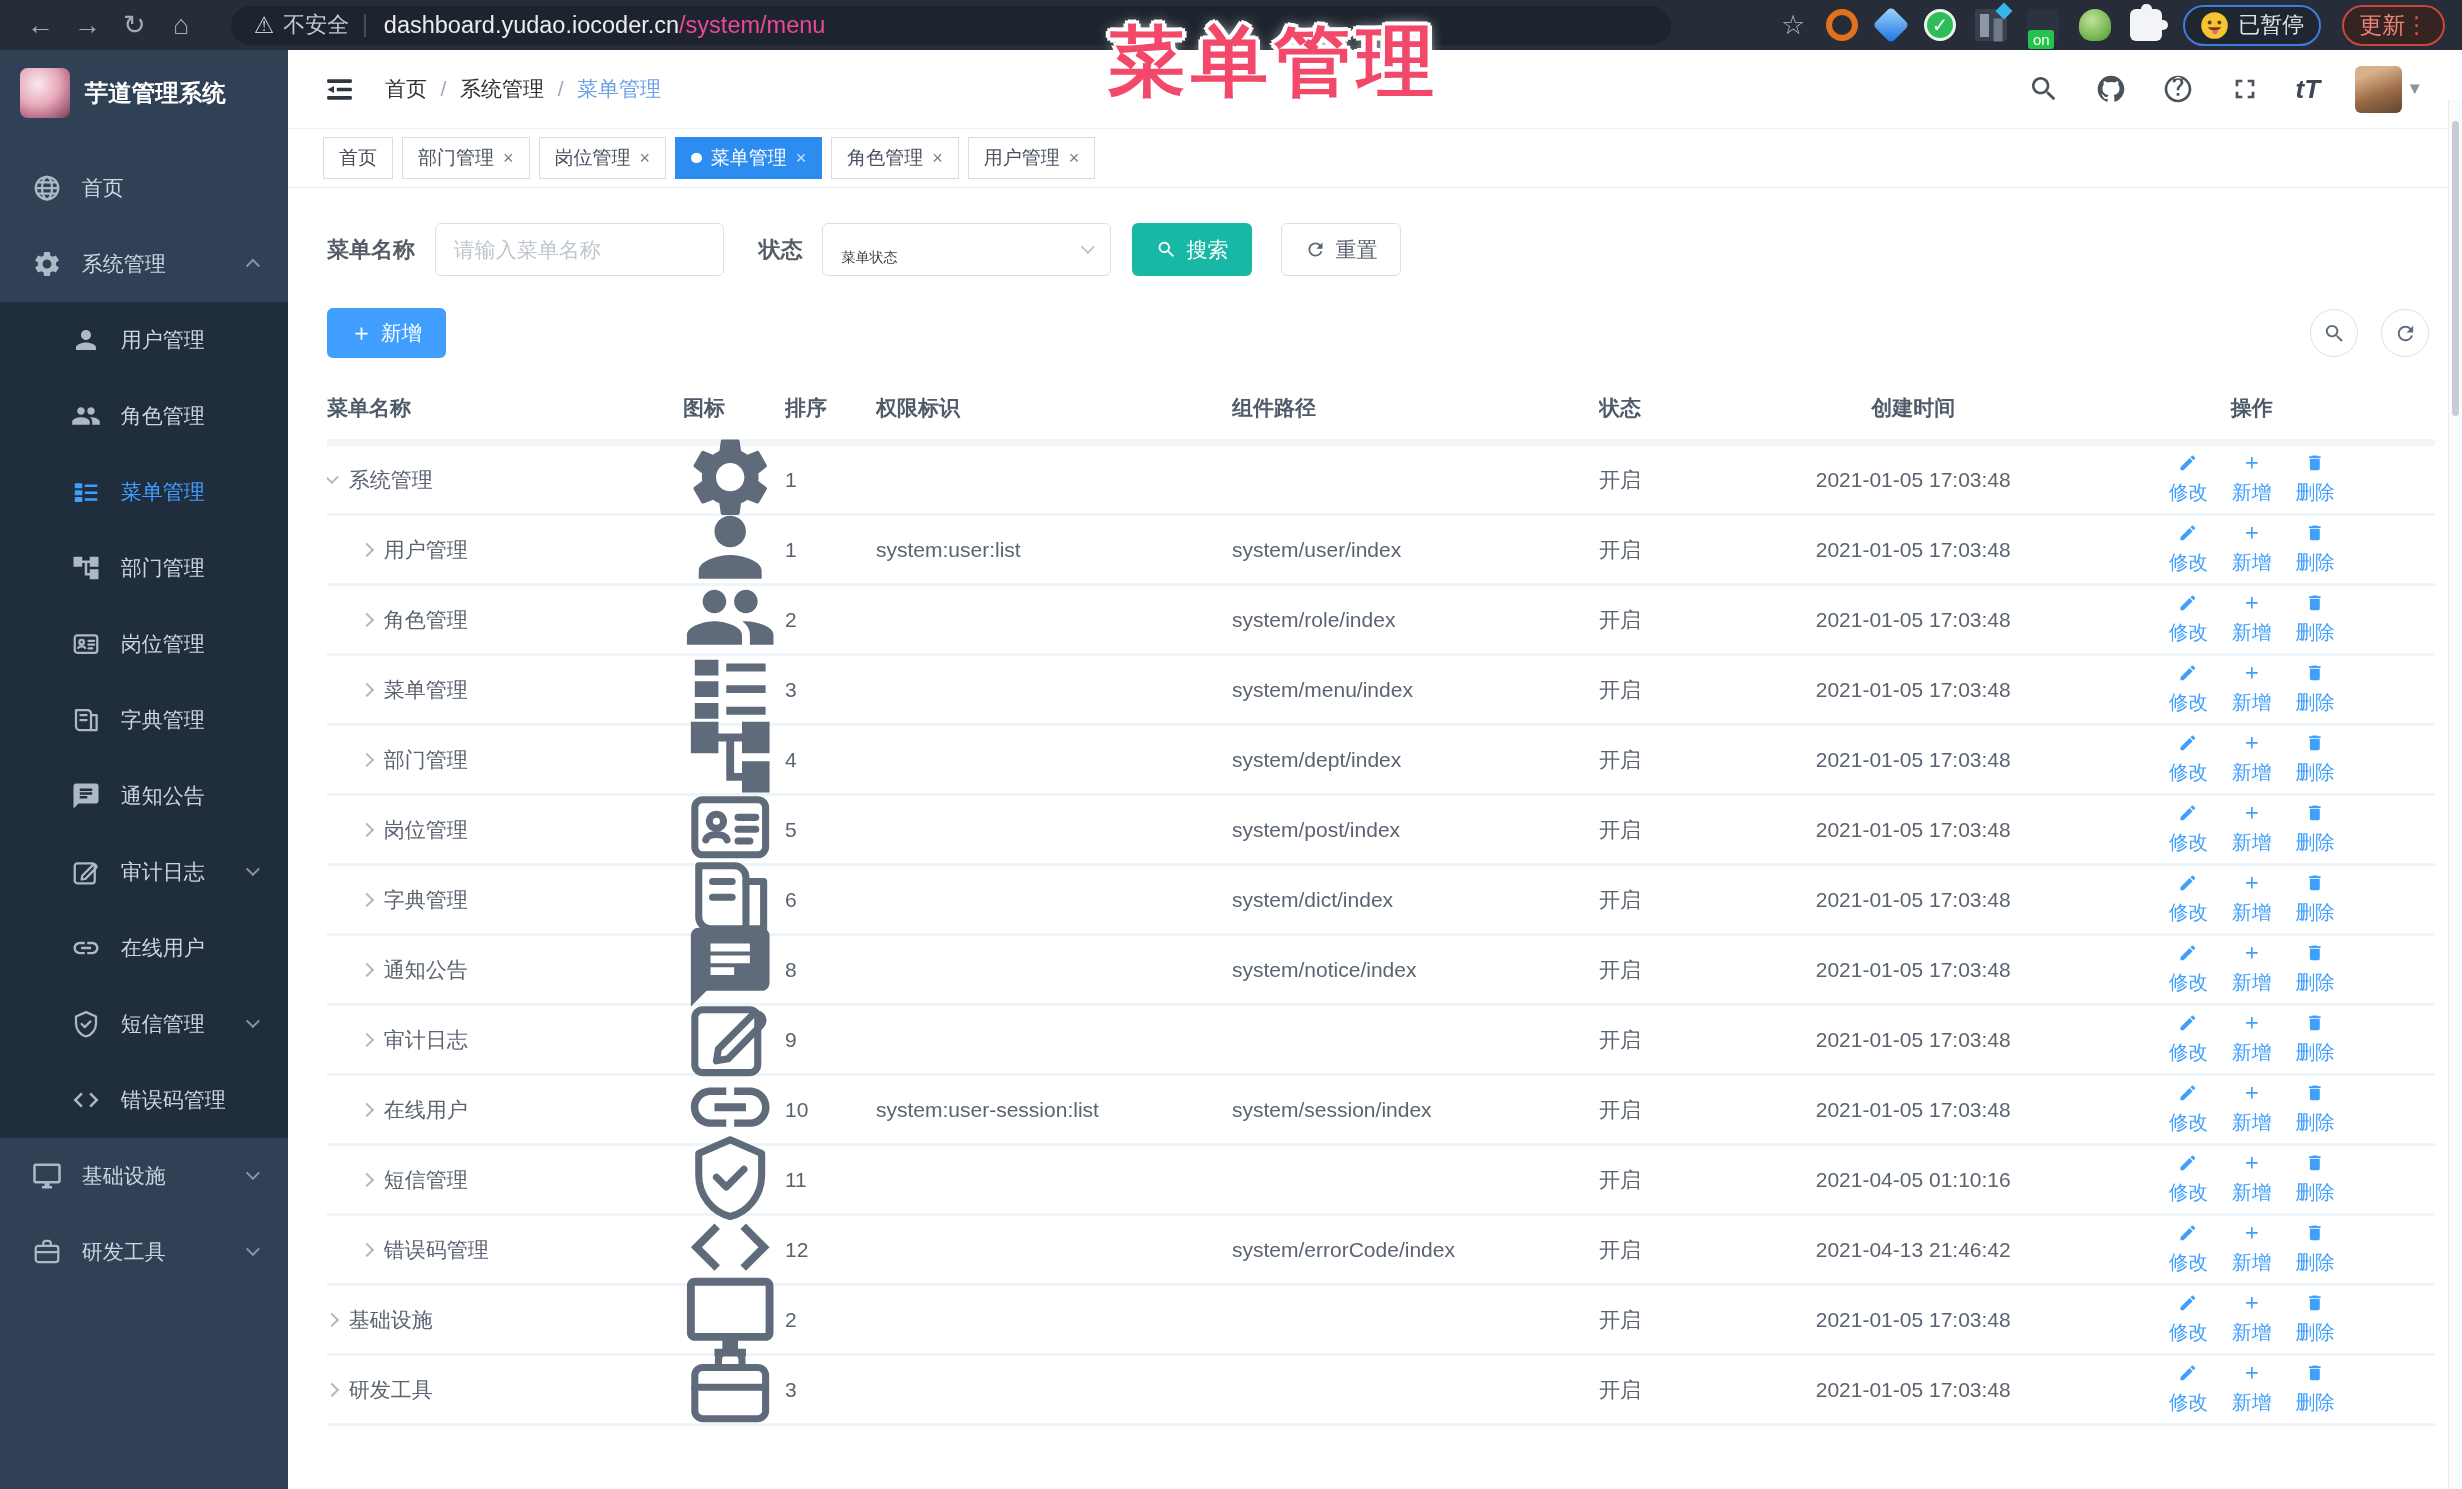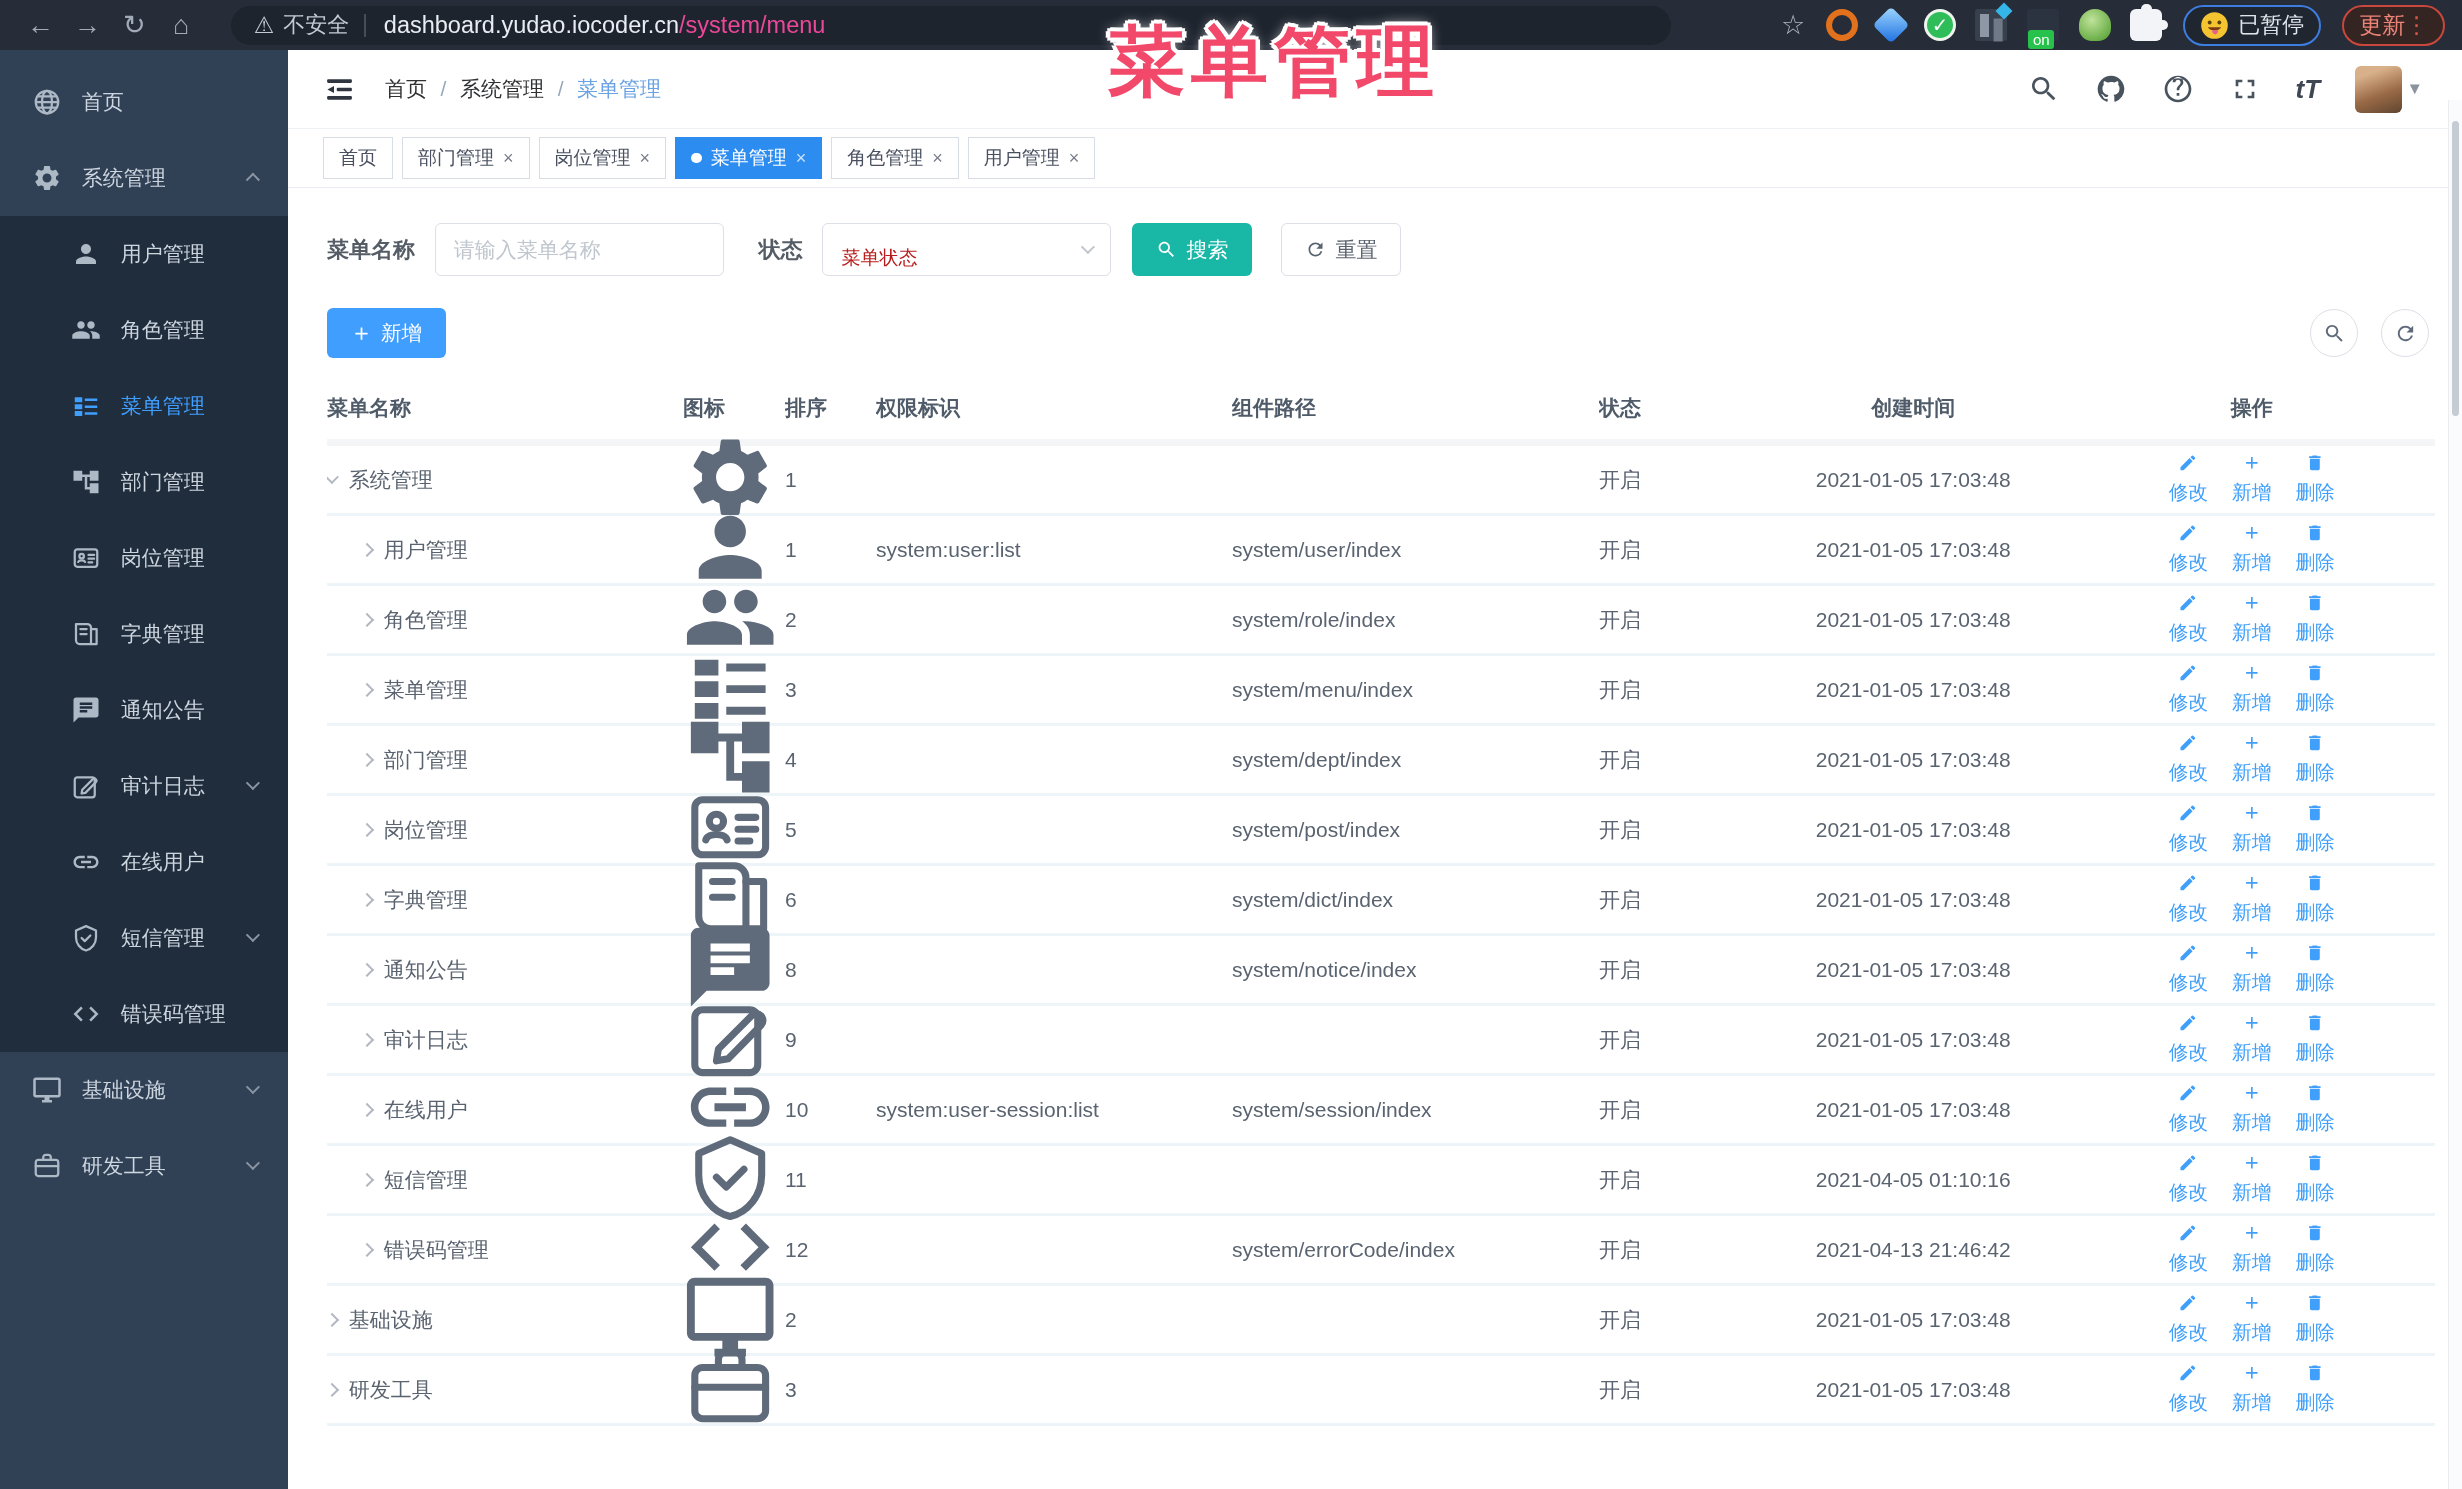--- a/index.html
+++ b/index.html
@@ -79,21 +79,21 @@
   .tab.active .dot { display:block; }
   .tab-close { font-size:18px; opacity:.75; }
 
   
   .content { flex:1; padding:29px 27px 0 39px; position:relative; }
   .filter-row { display:flex; align-items:center; margin-top:6px; }
   .f-label { font-size:22px; color:#555c66; font-weight:bold; }
   .f-input { width:289px; height:53px; margin-left:19.7px; border:1.5px solid #dcdfe6; border-radius:6px; padding:0 18px; font-size:21px; color:#737373; outline:none; }
   .f-input::placeholder { color:#bfc6ce; }
   .f-select { width:289px; height:53px; margin-left:19.7px; border:1.5px solid #dcdfe6; border-radius:6px; padding:0 18px; display:flex; align-items:center; justify-content:space-between; cursor:pointer; }
-  .f-select .ph { font-size:19px; color:#b91c1c;margin-top:16px; }
+  .f-select .ph { font-size:14px; color:#404040;margin-top:16px; }
   .lbl-status { margin-left:35px; }
   .btn { display:inline-flex; align-items:center; gap:9px; height:53px; border-radius:6px; font-size:21px; padding:0 23px; cursor:pointer; border:1.5px solid transparent; white-space:nowrap; }
   .btn svg { width:21px; height:21px; }
   .btn-search { background:#18b7a6; color:#fff; margin-left:21px; }
   .btn-reset { background:#fff; color:#5a6370; border-color:#dcdfe6; margin-left:29px; }
   .toolbar-row { display:flex; align-items:center; margin-top:32px; }
   .btn-add { background:#409eff; color:#fff; height:50px; font-size:20.5px; }
   .circle-btns { margin-left:auto; display:flex; gap:23px; margin-right:6px; }
   .cbtn { width:48px; height:48px; border-radius:50%; border:1.5px solid #dcdfe6; color:#5f6b7a; display:flex; align-items:center; justify-content:center; cursor:pointer; background:#fff; }
   .cbtn svg { width:23px; height:23px; }
@@ -167,20 +167,24 @@
       <div class="update-pill">
         <span class="update-label">更新</span>
         <span class="update-dots">⋮</span>
       </div>
     </div>
   </div>
 
   <div class="app">
 
     <aside class="sidebar">
+      <div class="logo-row">
+        <div class="logo-img"></div>
+        <span class="app-title">芋道管理系统</span>
+      </div>
       <nav class="side-menu" id="side-menu">
           <div class="side-item lvl0">
     <span class="sicon">
               <svg viewBox="0 0 24 24" fill="none" stroke="currentColor" stroke-width="1.8" stroke-linecap="round" stroke-linejoin="round">
                 <circle cx="12" cy="12" r="9"></circle>
                 <ellipse cx="12" cy="12" rx="4" ry="9"></ellipse>
                 <path d="M3.5 12h17M5 7.5h14M5 16.5h14"></path>
               </svg>
             </span>
     <span class="slabel">首页</span>

